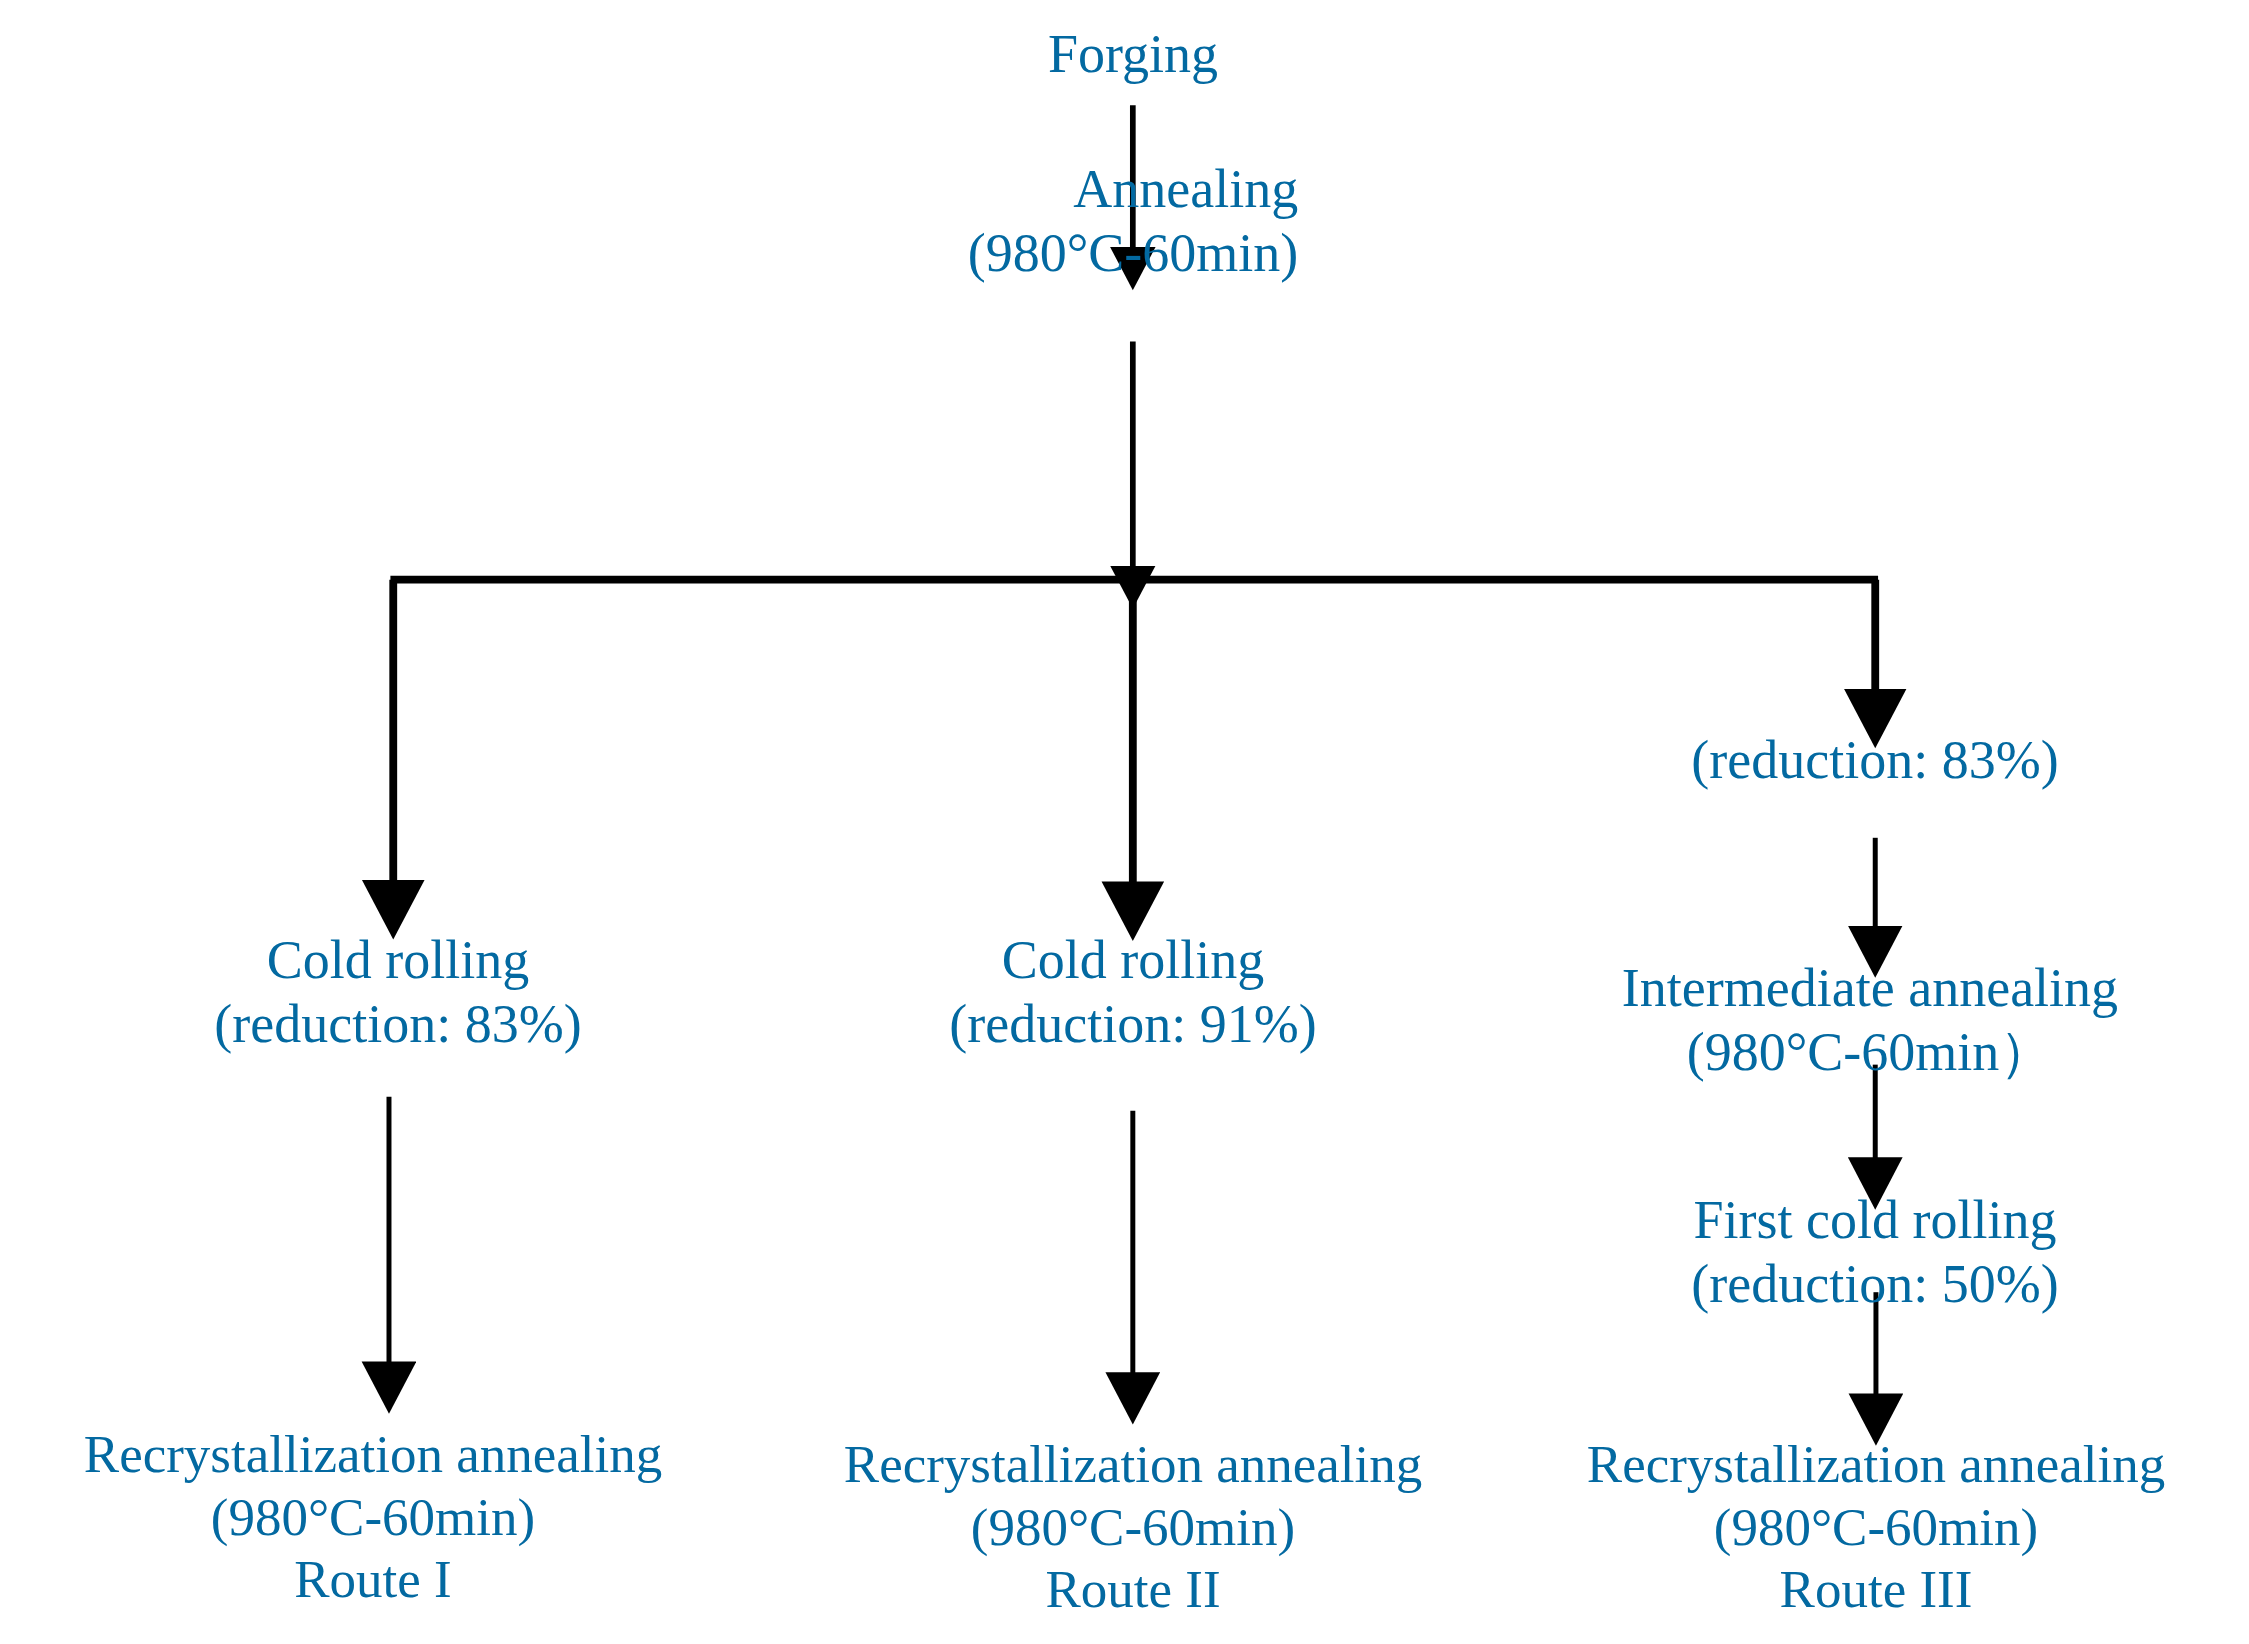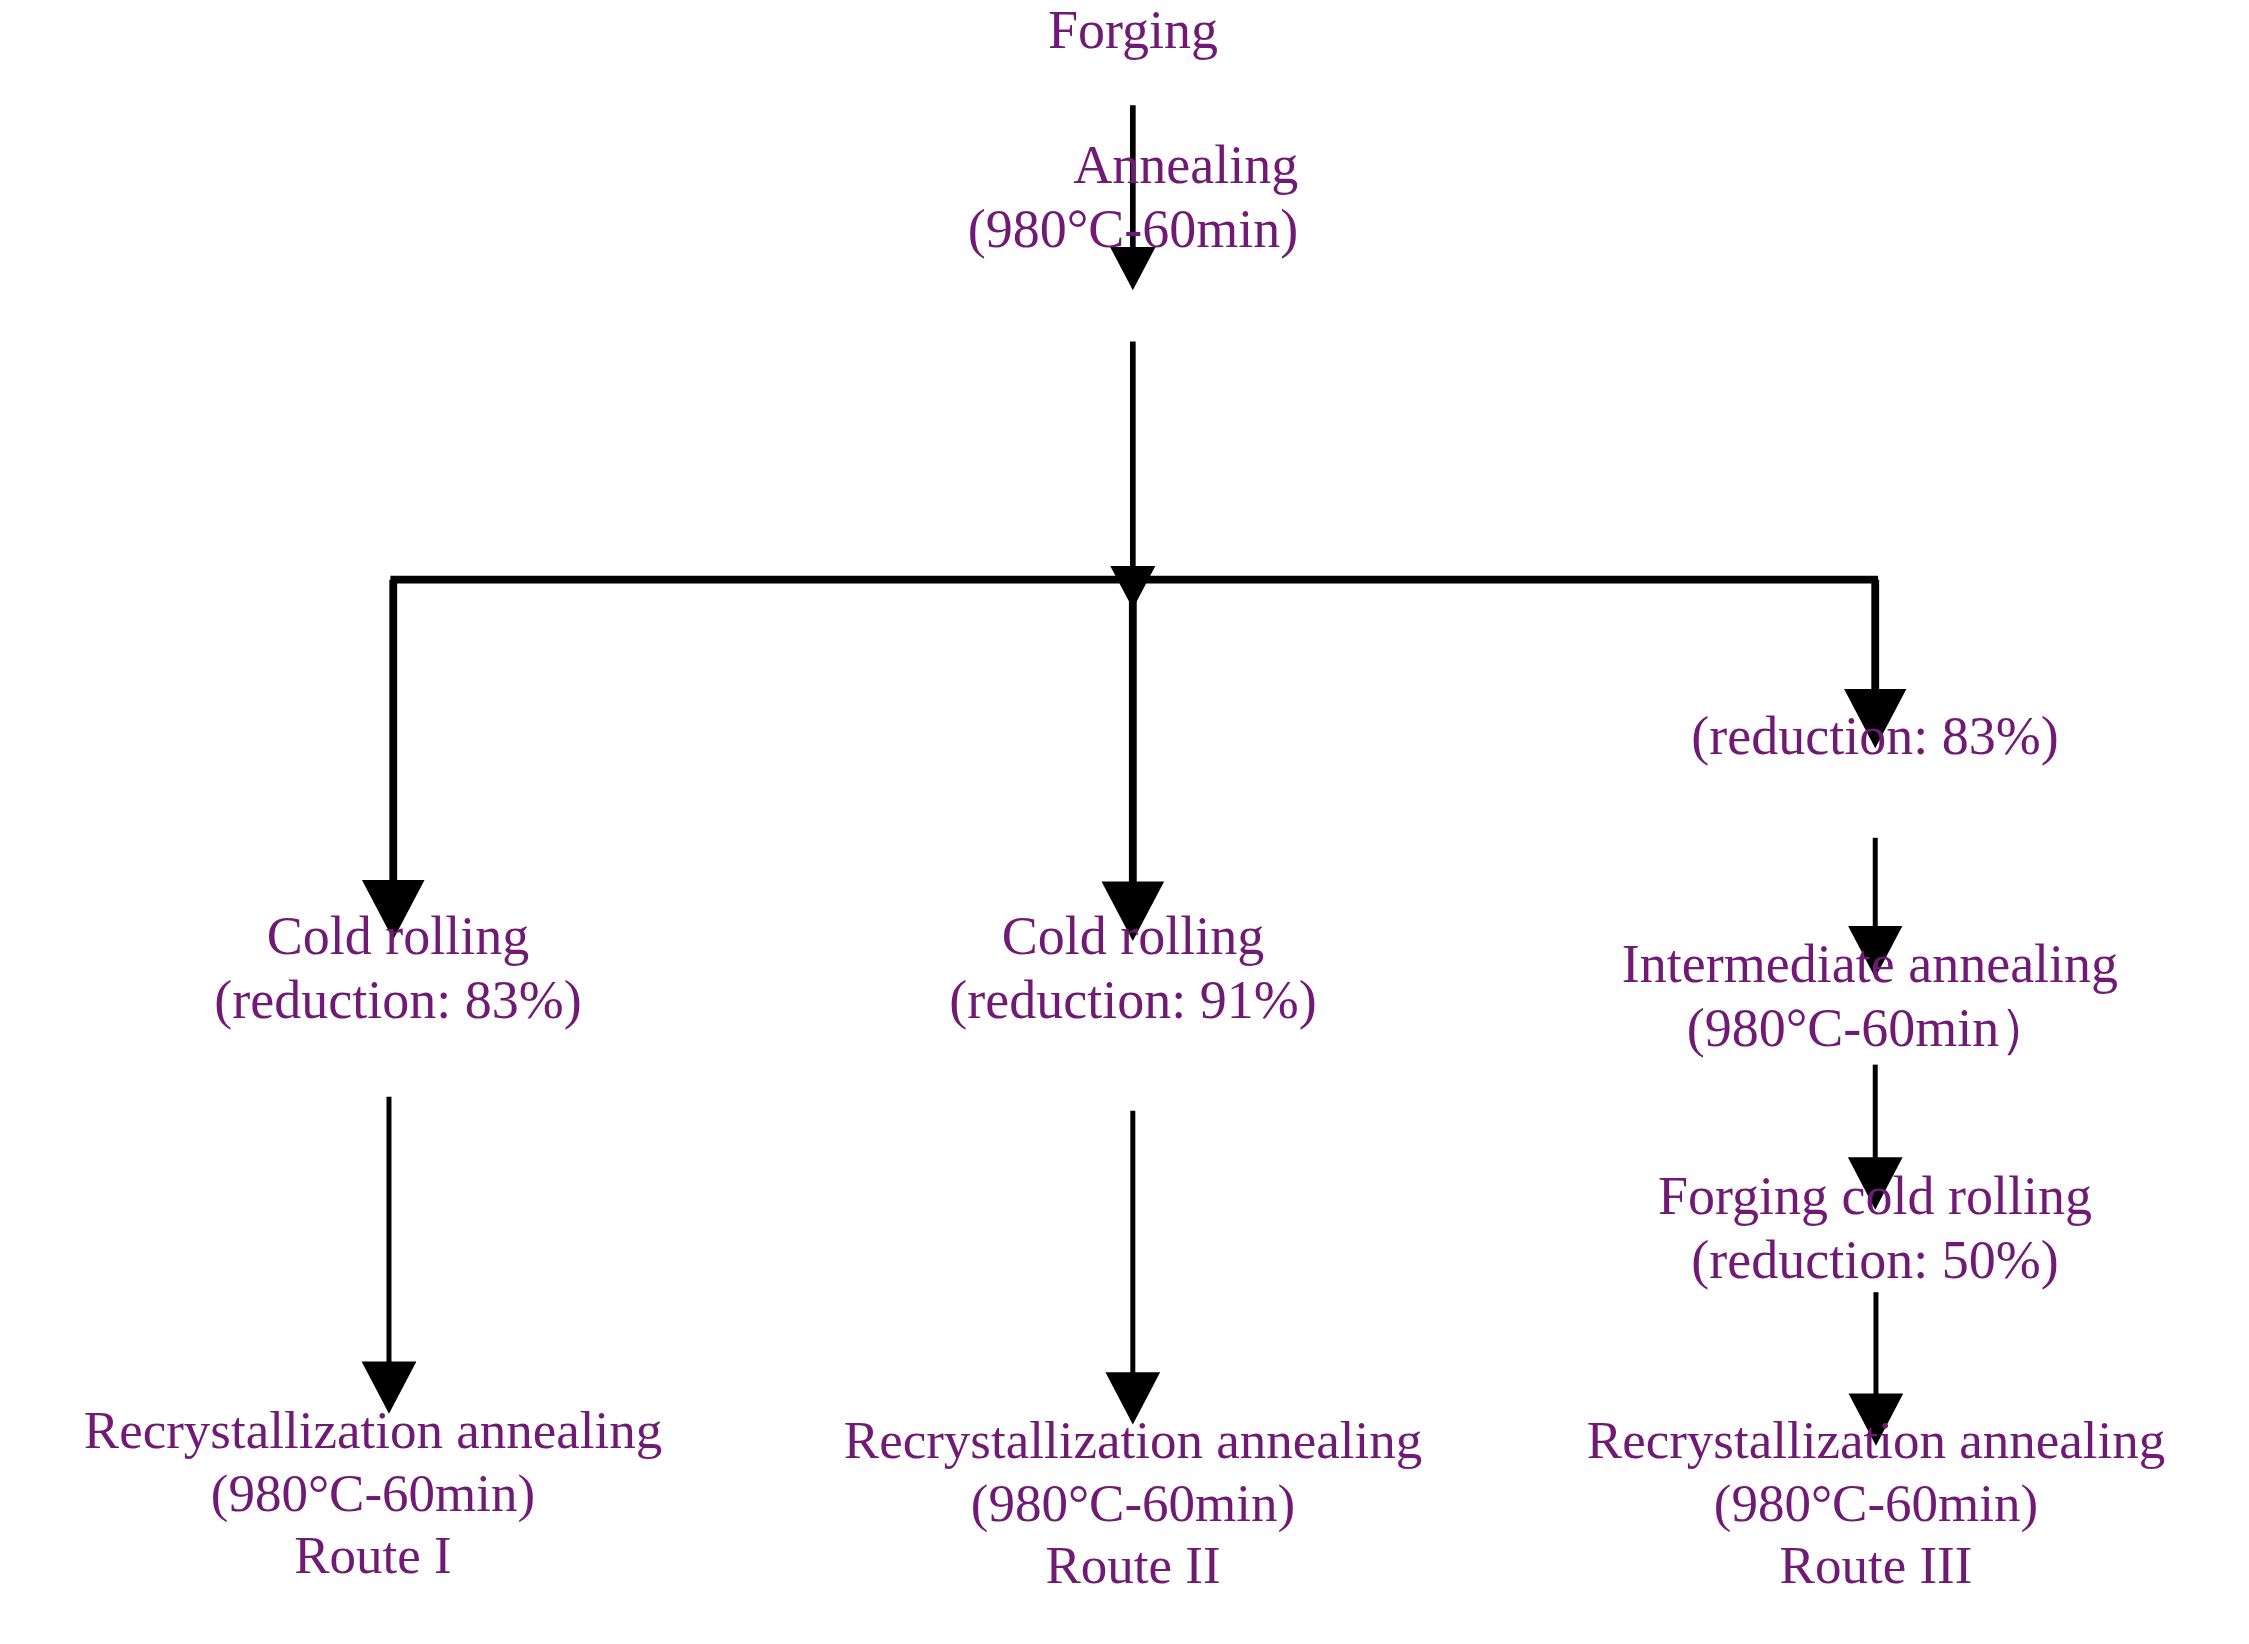--- a/index.html
+++ b/index.html
@@ -14,21 +14,22 @@
     background: #ffffff;
     font-family: "Liberation Serif", "DejaVu Serif", serif;
     color: #000000;
     overflow: hidden;
   }
   .node {
     position: absolute;
     text-align: center;
     line-height: 1.18;
     white-space: nowrap;
-    color: #701a75;
+    color: #0369a1;
+    margin-top: 24px;
   }
   .node .ln {
     display: block;
   }
   .big  { font-size: 54px; }
   .med  { font-size: 53px; }
 
   svg.wires {
     position: absolute;
     left: 0;
@@ -98,21 +99,21 @@
   <div class="node big" style="left:1875px; top:705px; transform:translateX(-50%);">
     <span class="ln">(reduction: 83%)</span>
   </div>
 
   <div class="node big" style="left:1870px; top:933px; transform:translateX(-50%);">
     <span class="ln">Intermediate annealing</span>
     <span class="ln">(980°C-60min）</span>
   </div>
 
   <div class="node big" style="left:1875px; top:1165px; transform:translateX(-50%);">
-    <span class="ln">Forging cold rolling</span>
+    <span class="ln">First cold rolling</span>
     <span class="ln">(reduction: 50%)</span>
   </div>
 
   <div class="node med" style="left:373px; top:1399px; transform:translateX(-50%);">
     <span class="ln">Recrystallization annealing</span>
     <span class="ln">(980°C-60min)</span>
     <span class="ln">Route I</span>
   </div>
 
   <div class="node med" style="left:1133px; top:1409px; transform:translateX(-50%);">

